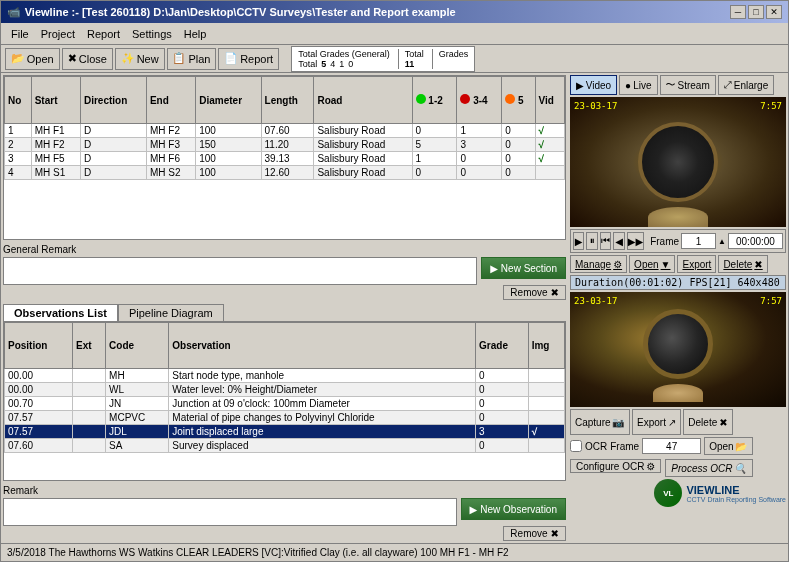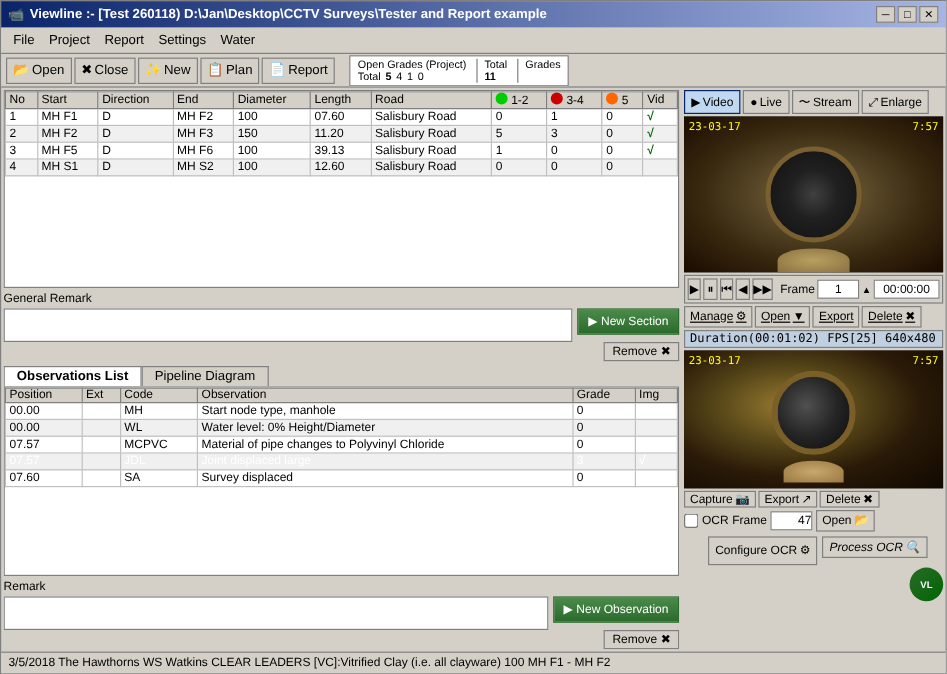--- a/index.html
+++ b/index.html
@@ -123,23 +123,23 @@
       background: #fff;
     }
     table {
       width: 100%;
       border-collapse: collapse;
       font-size: 10px;
     }
     th {
       background: #d4d0c8;
       border: 1px solid #808080;
-      padding: 0 3px;
+      padding: 17px 3px;
       text-align: left;
-      font-weight: normal;
+      font-weight: bold;
       white-space: nowrap;
     }
     td {
       border: 1px solid #c0c0c0;
       padding: 1px 3px;
       white-space: nowrap;
     }
     tr:nth-child(even) td { background: #f0f0f0; }
     .dot {
       width: 10px;
@@ -439,41 +439,41 @@
     }
     .cap-btn {
       display: flex;
       align-items: center;
       gap: 2px;
       padding: 1px 4px;
       background: #d4d0c8;
       border: 1px solid #808080;
       cursor: pointer;
       font-size: 10px;
-      height: 14px;
+      height: 26px;
     }
     .ocr-bar {
       display: flex;
       align-items: center;
       gap: 3px;
       margin-top: 2px;
       flex-wrap: wrap;
     }
     .ocr-checkbox {
       width: 12px;
       height: 12px;
     }
     .ocr-label { font-size: 10px; }
     .ocr-input {
-      width: 35px;
+      width: 59px;
       height: 16px;
       border: 1px solid #808080;
       background: #fff;
       font-size: 10px;
-      text-align: right;
+      text-align: center;
     }
     .open-btn {
       display: flex;
       align-items: center;
       gap: 2px;
       padding: 1px 4px;
       background: #d4d0c8;
       border: 1px solid #808080;
       cursor: pointer;
       font-size: 10px;
@@ -481,23 +481,22 @@
     }
     .config-btn {
       display: flex;
       align-items: center;
       gap: 2px;
       padding: 1px 5px;
       background: #d4d0c8;
       border: 1px solid #808080;
       cursor: pointer;
       font-size: 10px;
-      height: 24px;
+      height: 14px;
       margin-top: 2px;
-      margin-left: 20px;
     }
     .process-btn {
       display: flex;
       align-items: center;
       gap: 2px;
       padding: 1px 5px;
       background: #d4d0c8;
       border: 1px solid #808080;
       cursor: pointer;
       font-size: 10px;
@@ -550,21 +549,21 @@
       <div class="title-btn">□</div>
       <div class="title-btn">✕</div>
     </div>
   </div>
 
   <div class="menu-bar">
     <div class="menu-item">File</div>
     <div class="menu-item">Project</div>
     <div class="menu-item">Report</div>
     <div class="menu-item">Settings</div>
-    <div class="menu-item">Water</div>
+    <div class="menu-item">Help</div>
   </div>
 
   <div class="toolbar">
     <button class="tool-btn">
       <span>📂</span>
       <span>Open</span>
     </button>
     <button class="tool-btn">
       <span>✖</span>
       <span>Close</span>
@@ -577,21 +576,21 @@
       <span>📋</span>
       <span>Plan</span>
     </button>
     <button class="tool-btn">
       <span>📄</span>
       <span>Report</span>
     </button>
     <div class="grades-box" style="margin-left:10px; font-size:9px;">
       <div style="display:flex; gap:8px;">
         <div>
-          <div style="font-size:9px;">Open Grades (Project)</div>
+          <div style="font-size:9px;">Total Grades (General)</div>
           <div style="display:flex; gap:4px; align-items:center;">
             <span>Total</span>
             <span style="font-weight:bold;">5</span>
             <span>4</span>
             <span>1</span>
             <span>0</span>
           </div>
         </div>
         <div style="border-left:1px solid #808080; padding-left:6px;">
           <div style="font-size:9px;">Total</div>
@@ -733,20 +732,28 @@
   </tr>
                 <tr>
     <td>00.00</td>
     <td></td>
     <td>WL</td>
     <td>Water level: 0% Height/Diameter</td>
     <td>0</td>
     <td class="checkmark"></td>
   </tr>
                 <tr>
+    <td>00.70</td>
+    <td></td>
+    <td>JN</td>
+    <td>Junction at 09 o'clock: 100mm Diameter</td>
+    <td>0</td>
+    <td class="checkmark"></td>
+  </tr>
+                <tr>
     <td>07.57</td>
     <td></td>
     <td>MCPVC</td>
     <td>Material of pipe changes to Polyvinyl Chloride</td>
     <td>0</td>
     <td class="checkmark"></td>
   </tr>
                 <tr class="obs-row-selected">
     <td>07.57</td>
     <td></td>
@@ -841,21 +848,21 @@
         </button>
         <button class="act-btn">
           <span>Export</span>
         </button>
         <button class="act-btn">
           <span>Delete</span>
           <span>✖</span>
         </button>
       </div>
 
-      <div class="duration-bar">Duration(00:01:02) FPS[25] 640x480</div>
+      <div class="duration-bar">Duration(00:01:02) FPS[21] 640x480</div>
 
       <div class="video-frame2">
         <div class="pipe-img2">
           <div class="pipe-inner2"></div>
           <div class="pipe-debris2"></div>
         </div>
         <span class="video-overlay-text" style="top:4px; left:4px;">23-03-17</span>
         <span class="video-overlay-text" style="top:4px; right:4px;">7:57</span>
       </div>
 
@@ -891,20 +898,24 @@
           <span>⚙</span>
         </button>
         <button class="process-btn">
           <span>Process OCR</span>
           <span>🔍</span>
         </button>
       </div>
 
       <div class="viewline-logo">
         <div class="logo-circle">VL</div>
+        <div>
+          <div class="logo-text">VIEWLINE</div>
+          <div class="logo-subtext">CCTV Drain Reporting Software</div>
+        </div>
       </div>
     </div>
   </div>
 
   <div class="status-bar">
     <span>3/5/2018  The Hawthorns  WS Watkins  CLEAR LEADERS  [VC]:Vitrified Clay (i.e. all clayware)  100  MH F1 - MH F2</span>
   </div>
 </div>
 
 </body></html>

